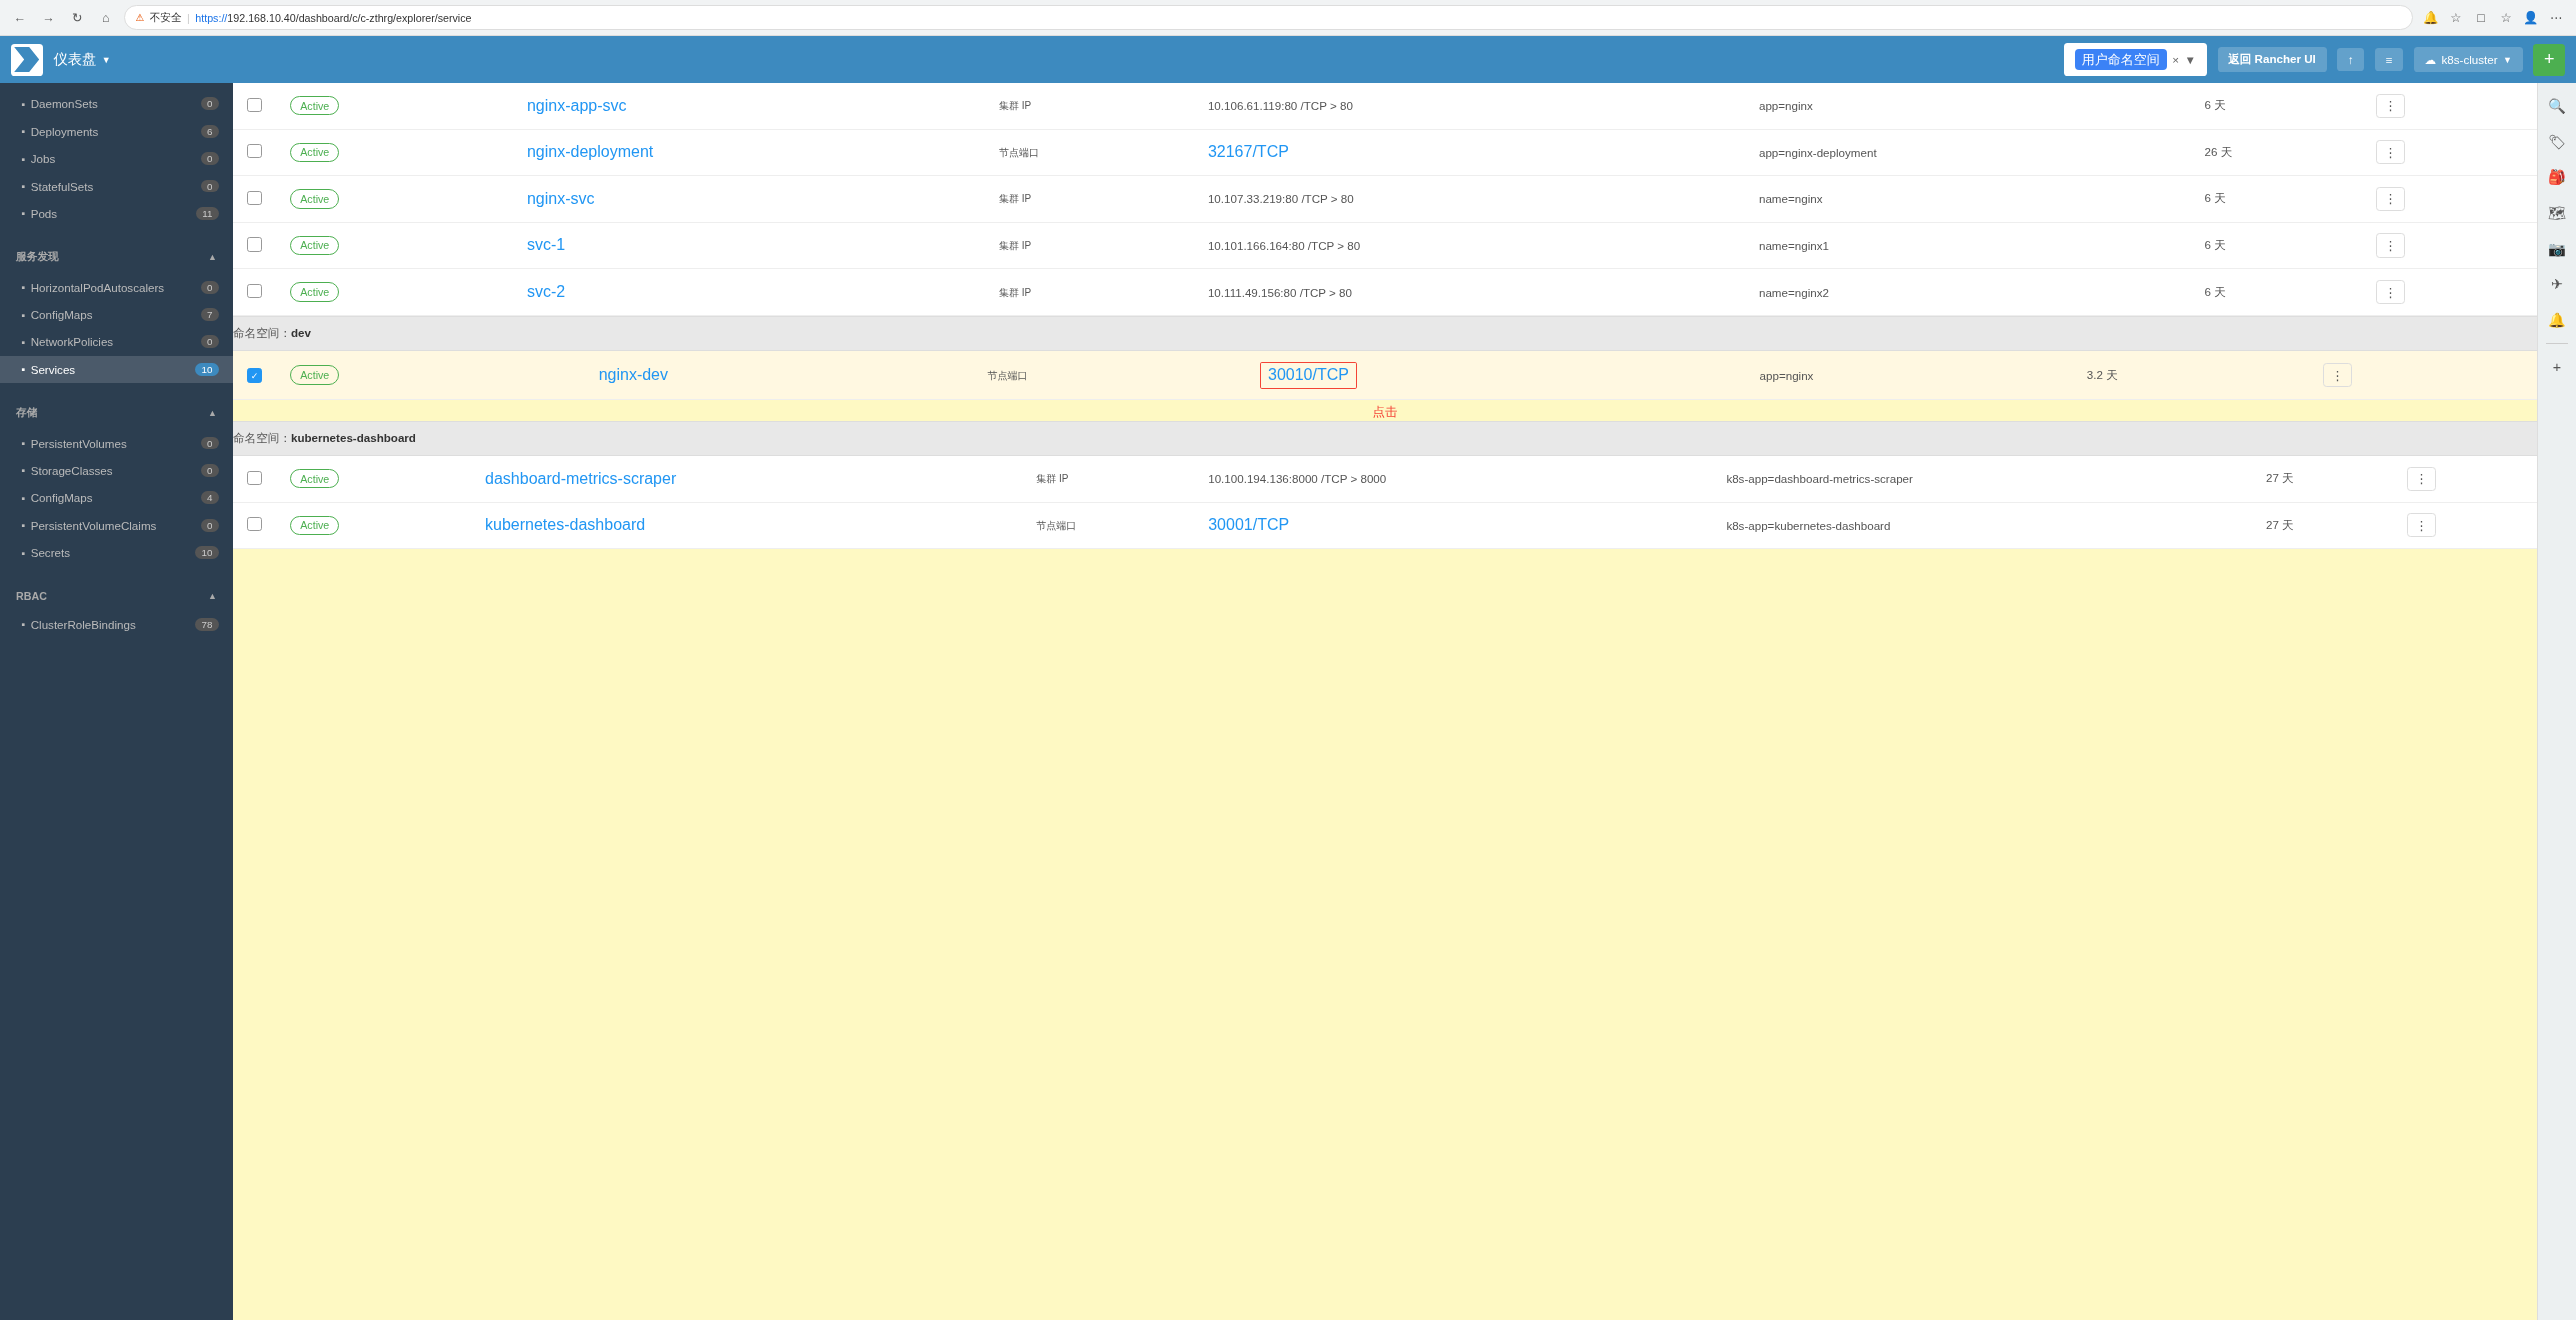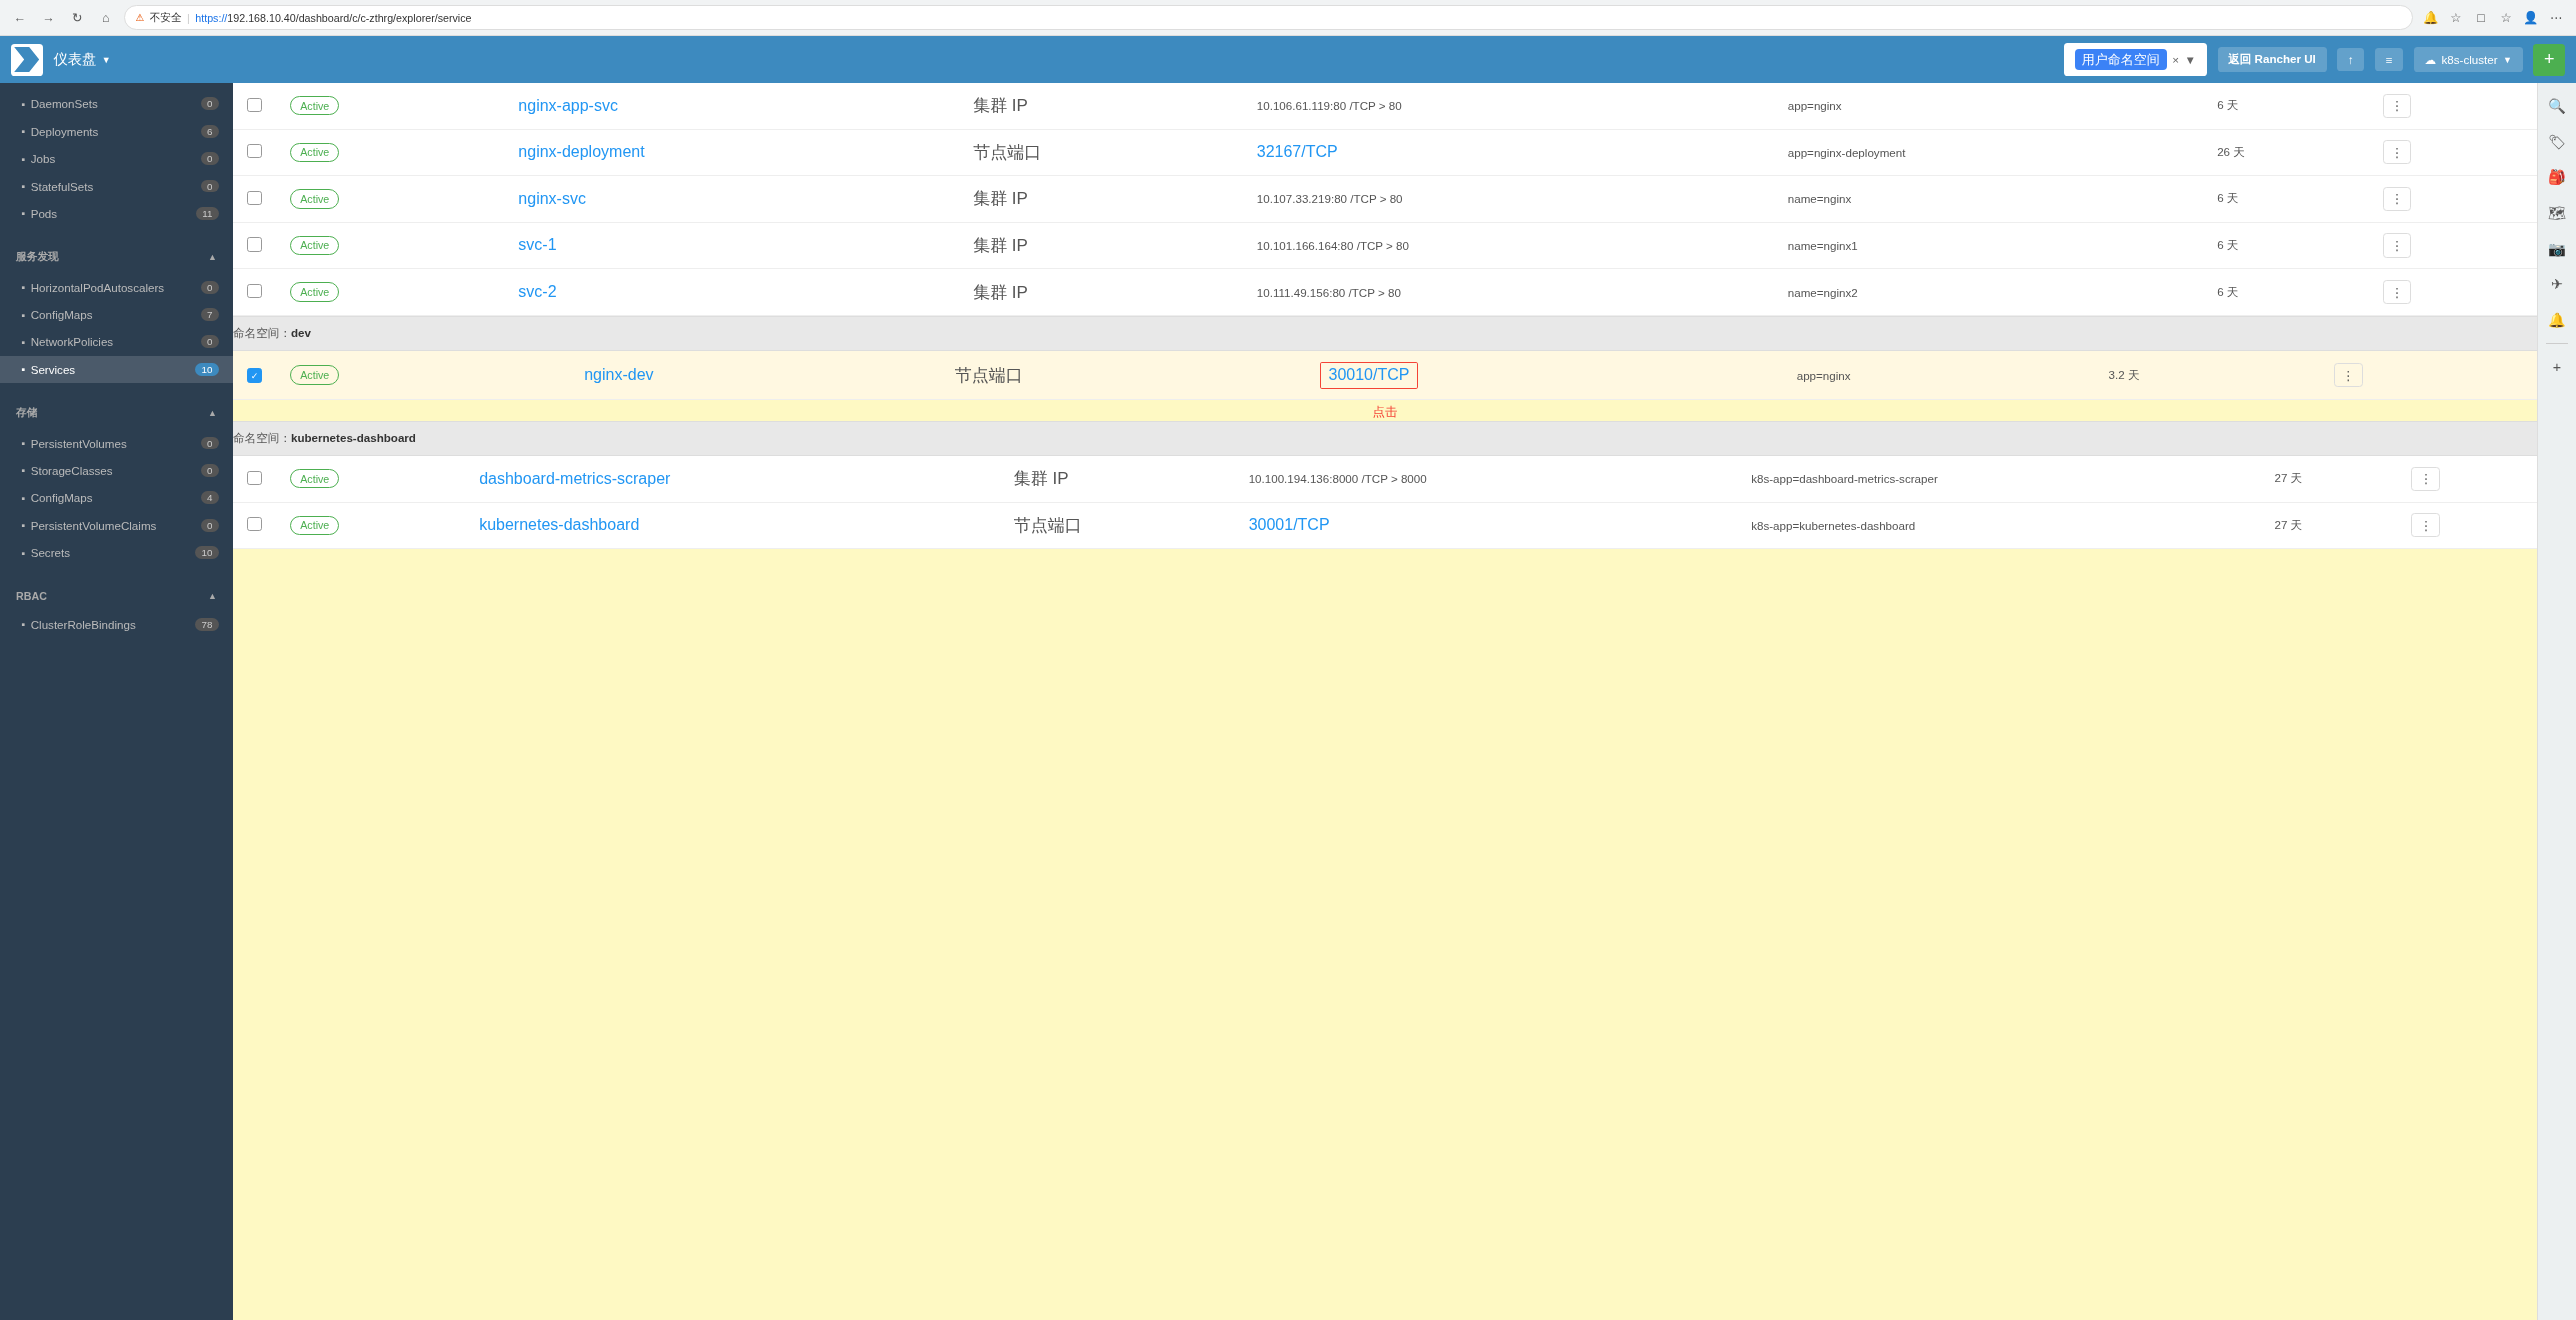--- a/index.html
+++ b/index.html
@@ -47,21 +47,21 @@
 
     
     .services-table { width: 100%; border-collapse: collapse; background: white; }
     .services-table tr { border-bottom: 0.9px solid #eee; }
     .services-table tr.selected { background: #fff8e1; }
     .services-table td { padding: 10.7px 14.3px; vertical-align: middle; }
     .services-table td:first-child { width: 36px; }
 
     .status-badge { display: inline-flex; align-items: center; padding: 2.7px 9px; border-radius: 18px; font-size: 10.7px; font-weight: 500; border: 1.3px solid #4caf50; color: #4caf50; }
     .service-link { color: #2196f3; text-decoration: none; font-size: 16px; }
-    .service-type { color: #555; font-size: 17px; }
+    .service-type { color: #555; font-size: 10px; }
     .service-endpoint { color: #555; font-size: 11.6px; }
     .service-endpoint a { color: #2196f3; text-decoration: none; }
     .endpoint-highlighted { border: 1.8px solid #f44336; padding: 3.6px 7.2px; display: inline-block; border-radius: 1.8px; }
     .endpoint-highlighted a { color: #2196f3; }
     .service-selector { color: #555; font-size: 11.6px; }
     .service-age { color: #555; font-size: 11.6px; text-align: right; }
     .action-btn { background: none; border: 0.9px solid #ddd; border-radius: 3.6px; padding: 3.6px 7.2px; cursor: pointer; color: #555; font-size: 12.5px; display: flex; align-items: center; justify-content: center; }
     .checkbox { width: 14.3px; height: 14.3px; border: 1.3px solid #999; border-radius: 2.7px; cursor: pointer; display: inline-flex; align-items: center; justify-content: center; }
     .checkbox.checked { background: #2196f3; border-color: #2196f3; color: white; font-size: 9px; }
 

